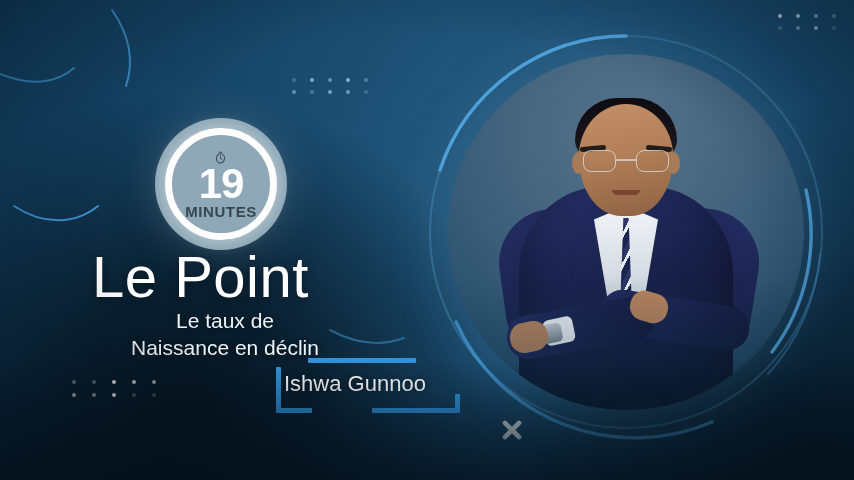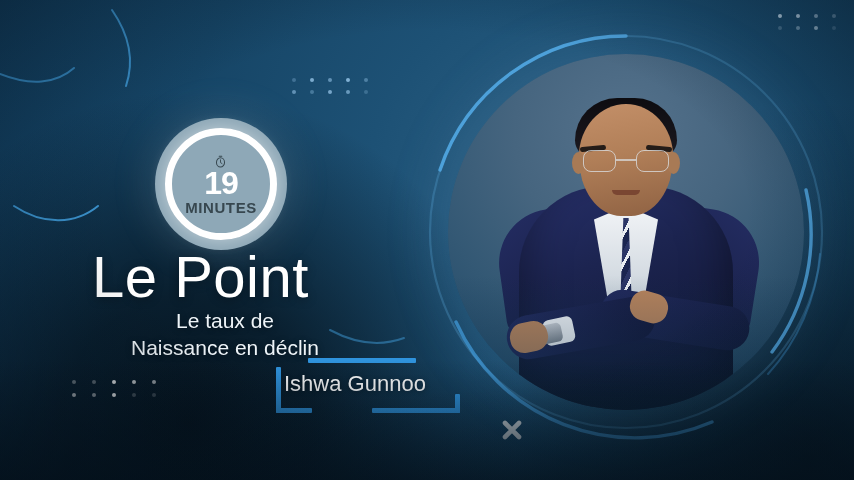--- a/index.html
+++ b/index.html
@@ -52,21 +52,21 @@
     border-radius:50%;
     border:7px solid #ffffff;
     box-shadow:0 0 16px rgba(255,255,255,0.45);
   }
   .badge-inner{ position:relative; z-index:2; text-align:center; line-height:1; margin-top:2px; }
   .badge-clock{
     display:block; margin:0 auto 1px; width:11px; height:13px;
   }
   .badge-num{
     display:block;
-    font-size:32px; font-weight:700; color:#ffffff;
+    font-size:42px; font-weight:700; color:#ffffff;
     letter-spacing:-1px; line-height:0.92;
     font-family:"Liberation Sans", sans-serif;
   }
   .badge-word{
     display:block;
     font-size:15px; font-weight:600; color:#37474f;
     letter-spacing:0.6px; margin-top:1px;
   }
 
   

